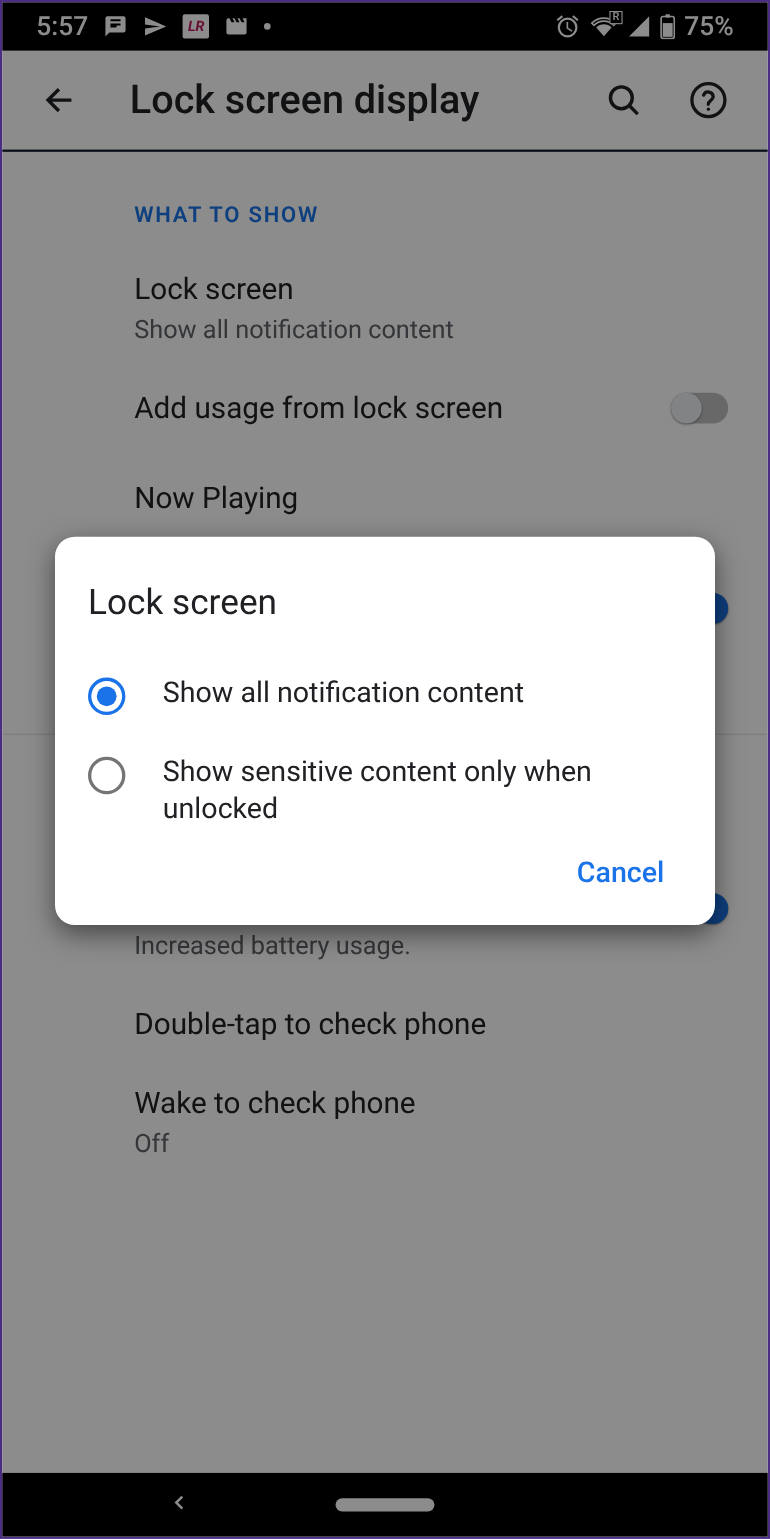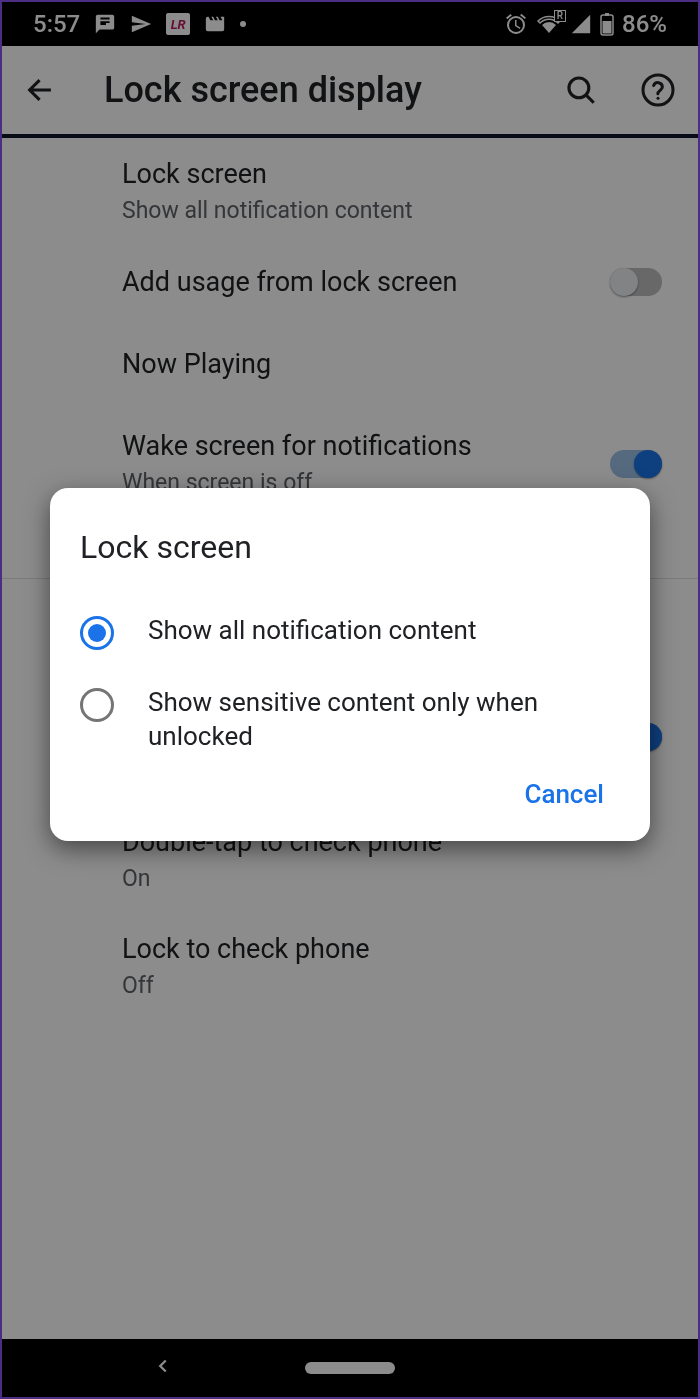--- a/index.html
+++ b/index.html
@@ -26,22 +26,22 @@
     padding: 0 31px;
     font-size: 24px;
     font-weight: 500;
   }
   .status-left { display: flex; align-items: center; gap: 14px; }
   .status-right { display: flex; align-items: center; gap: 8px; }
   .status-icon { display: inline-flex; }
   .app-bar {
     height: 92px;
     display: flex; align-items: center; gap: 24px;
-    padding: 0 22px;
-    border-bottom: 4px solid #0f172a;
+    padding: 0 36px;
+    border-bottom: 2px solid #0f172a;
   }
   .app-title {
     font-size: 36px;
     font-weight: 500;
     color: #202124;
     flex: 1;
     margin-left: 22px;
   }
   .icon-btn { display: inline-flex; align-items: center; justify-content: center; cursor: pointer; }
   .section-header {
@@ -151,21 +151,21 @@
           <path d="M2 22h20V2z"></path>
         </svg>
       </span>
     <span class="status-icon">
         <svg width="14" height="24" viewBox="0 0 14 24">
           <rect x="1" y="3" width="12" height="20" rx="2" fill="none" stroke="#fff" stroke-width="1.5"></rect>
           <rect x="5" y="1" width="4" height="3" fill="#fff"></rect>
           <rect x="2.5" y="9" width="9" height="12.5" fill="#fff"></rect>
         </svg>
       </span>
-    <span>86%</span>
+    <span>75%</span>
   </div>
 </div>
 
 <div class="app-bar">
   <span class="icon-btn">
       <svg width="34" height="34" viewBox="0 0 24 24" fill="none" stroke="#202124" stroke-width="2.2">
         <path d="M19 12H5m6-7l-7 7 7 7"></path>
       </svg>
     </span>
   <span class="app-title">Lock screen display</span>
@@ -178,20 +178,21 @@
   <span class="icon-btn">
       <svg width="36" height="36" viewBox="0 0 24 24" fill="none" stroke="#202124" stroke-width="2">
         <circle cx="12" cy="12" r="10"></circle>
         <path d="M9.1 9a3 3 0 015.8 1c0 2-3 2.5-3 4.5" stroke-linecap="round"></path>
         <circle cx="12" cy="17.5" r="1" fill="#202124" stroke="none"></circle>
       </svg>
     </span>
 </div>
 
 <div>
+  <div class="section-header">WHAT TO SHOW</div>
 
   <div class="setting-item">
     <div class="setting-text">
       <div class="setting-title">Lock screen</div>
       <div class="setting-sub">Show all notification content</div>
     </div>
   </div>
 
   <div class="setting-item">
     <div class="setting-text">
@@ -222,27 +223,26 @@
     <div class="setting-text">
       <div class="setting-title">Always on</div>
       <div class="setting-sub">Show time, notification icons, and other info. Increased battery usage.</div>
     </div>
     <div class="switch on"></div>
   </div>
 
   <div class="setting-item">
     <div class="setting-text">
       <div class="setting-title">Double-tap to check phone</div>
-      <div class="setting-sub">On</div>
-    </div>
-  </div>
-
-  <div class="setting-item">
-    <div class="setting-text">
-      <div class="setting-title">Lock to check phone</div>
+    </div>
+  </div>
+
+  <div class="setting-item">
+    <div class="setting-text">
+      <div class="setting-title">Wake to check phone</div>
       <div class="setting-sub">Off</div>
     </div>
   </div>
 </div>
 
 <div class="nav-bar">
   <span class="nav-back"><svg width="22" height="22" viewBox="0 0 24 24" fill="none" stroke="#fff" stroke-width="2.5">
         <path d="M15 18l-6-6 6-6"></path>
       </svg></span>
   <div class="nav-pill"></div>

